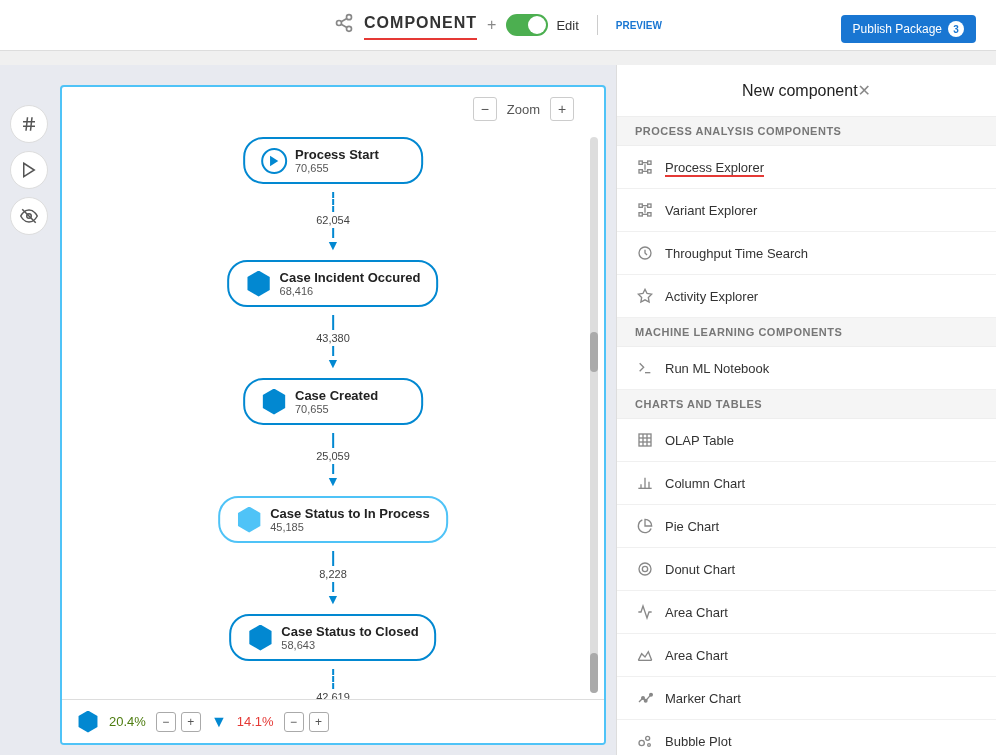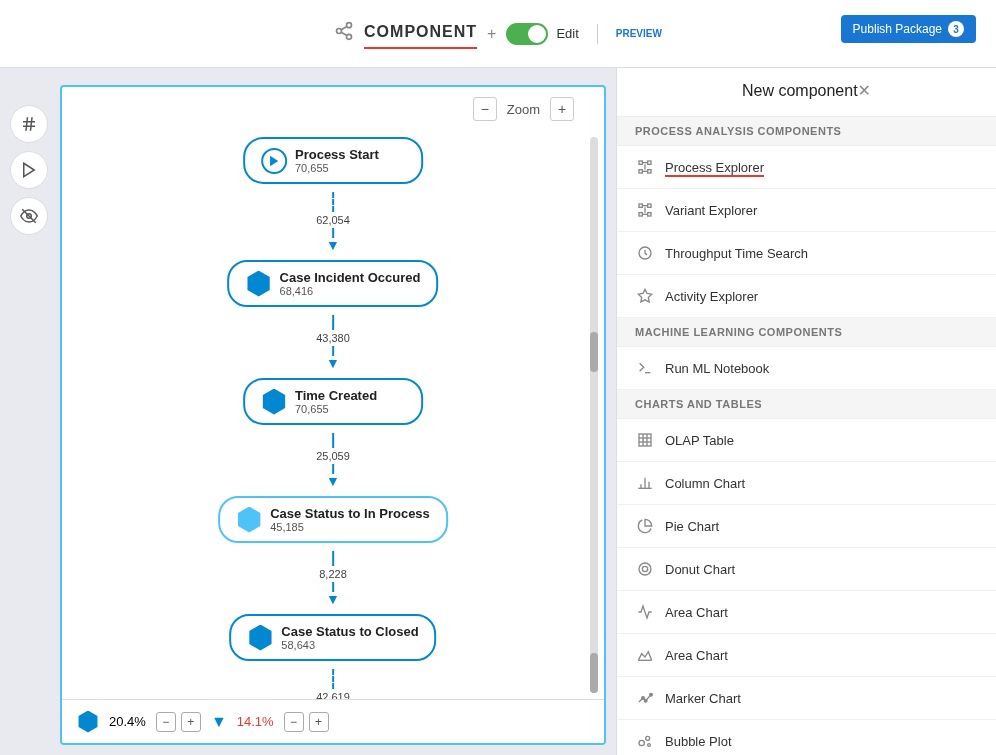--- a/index.html
+++ b/index.html
@@ -2,21 +2,21 @@
 <html><head>
   <meta charset="utf-8">
   <style>
     * { box-sizing: border-box; margin: 0; padding: 0; }
     body { font-family: 'Segoe UI', Arial, sans-serif; font-size: 13px; background: #f0f0f0; overflow: hidden; width: 996px; height: 755px; }
 
     
     .top-bar {
       position: absolute;
       top: 0; left: 0; right: 0;
-      height: 68px;
+      height: 51px;
       background: #fff;
       display: flex;
       align-items: center;
       padding: 5px 20px;
       border-bottom: 1px solid #ddd;
       z-index: 10;
     }
     .top-bar-left {
       display: flex;
       align-items: center;
@@ -343,21 +343,21 @@
       gap: 10px;
     }
     .bottom-hex {
       width: 22px;
       height: 22px;
       background: #0288d1;
       clip-path: polygon(50% 0%, 93% 25%, 93% 75%, 50% 100%, 7% 75%, 7% 25%);
     }
     .bottom-percent {
       font-size: 13px;
-      color: #000000;
+      color: #4d7c0f;
       font-weight: 500;
     }
     .bottom-stepper {
       display: flex;
       align-items: center;
       gap: 5px;
     }
     .step-btn {
       width: 20px;
       height: 20px;
@@ -565,21 +565,21 @@
           <div class="connector-line" style="height:15px;"></div>
           <span class="connector-label">43,380</span>
           <div class="connector-line" style="height:10px;"></div>
           <span class="connector-arrow">▼</span>
         </div>
 
         <div class="process-node">
           <div class="node-shape-rounded">
             <div class="node-icon-hex"></div>
             <div class="node-text-group">
-              <span class="node-title">Time Created</span>
+              <span class="node-title">Case Created</span>
               <span class="node-count">70,655</span>
             </div>
           </div>
         </div>
 
         <div class="connector">
           <div class="connector-line" style="height:15px;"></div>
           <span class="connector-label">25,059</span>
           <div class="connector-line" style="height:10px;"></div>
           <span class="connector-arrow">▼</span>

